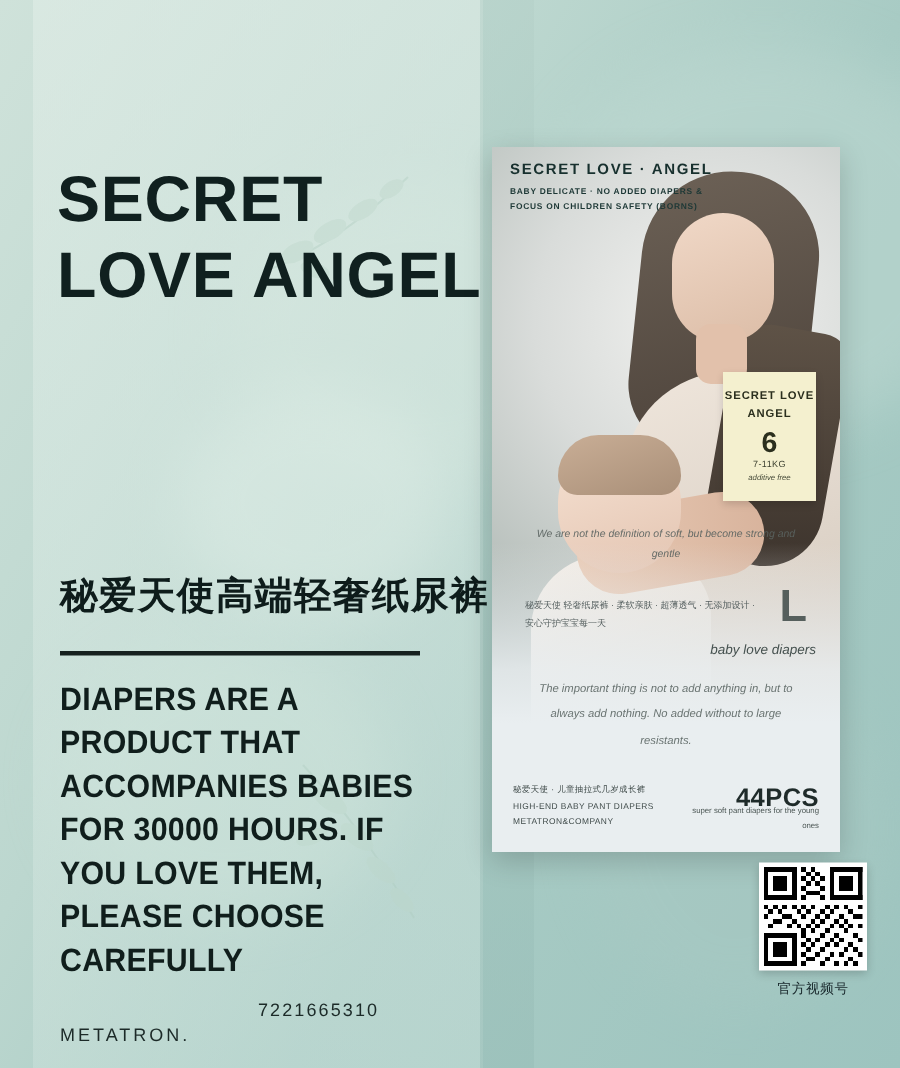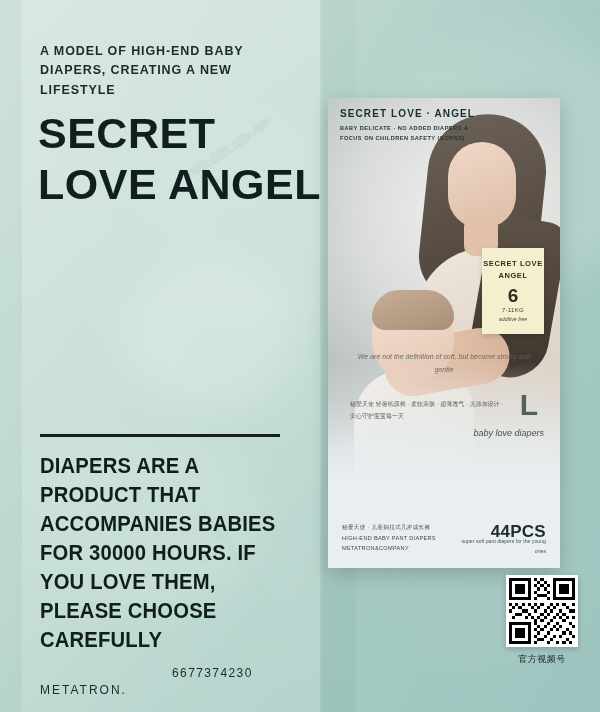--- a/index.html
+++ b/index.html
@@ -261,32 +261,32 @@
       <ellipse cx="30" cy="34" rx="13" ry="6" transform="rotate(34 30 34)"></ellipse>
       <ellipse cx="48" cy="58" rx="13" ry="6" transform="rotate(38 48 58)"></ellipse>
       <ellipse cx="64" cy="80" rx="12" ry="5.5" transform="rotate(42 64 80)"></ellipse>
       <ellipse cx="78" cy="100" rx="10" ry="5" transform="rotate(46 78 100)"></ellipse>
       <ellipse cx="18" cy="58" rx="11" ry="5" transform="rotate(-20 18 58)"></ellipse>
     </g>
   </svg>
 
   <div class="content">
 
-    <div class="kicker">A MODEL OF HIGH-END BABY DIAPERS, CREATING A NEW LIFESTYLE</div>
 
     <div class="headline">SECRET LOVE ANGEL</div>
 
 
+    <div class="cn-title">秘爱天使高端轻奢纸尿裤</div>
 
     <div class="rule"></div>
 
     <div class="bigstatement">DIAPERS ARE A PRODUCT THAT ACCOMPANIES BABIES FOR 30000 HOURS. IF YOU LOVE THEM, PLEASE CHOOSE CAREFULLY</div>
 
     <div class="brandline">METATRON.</div>
-    <div class="phone">6677374230</div>
+    <div class="phone">7221665310</div>
 
     <div class="pack">
       <div class="pack-photo">
         <div class="mom-hair"></div>
         <div class="mom-body"></div>
         <div class="mom-hair2"></div>
         <div class="mom-face"></div>
         <div class="mom-neck"></div>
         <div class="baby-body"></div>
         <div class="mom-arm"></div>
@@ -303,20 +303,21 @@
         <div class="bsize">6</div>
         <div class="bw">7-11KG</div>
         <div class="bline">additive free</div>
       </div>
 
       <div class="pack-script">We are not the definition of soft, but become strong and gentle</div>
       <div class="pack-cn-small">秘爱天使 轻奢纸尿裤 · 柔软亲肤 · 超薄透气 · 无添加设计 · 安心守护宝宝每一天</div>
       <div class="pack-L">L</div>
       <div class="pack-script2">baby love diapers</div>
 
+      <div class="pack-center-lines">The important thing is not to add anything in, but to always add nothing. No added without to large resistants.</div>
 
       <div class="pack-bottom">
         <div class="pack-bl">
           <div>秘爱天使 · 儿童抽拉式几岁成长裤</div>
           <div>HIGH-END BABY PANT DIAPERS METATRON&amp;COMPANY</div>
         </div>
         <div class="pack-pcs">44PCS</div>
         <div class="pack-pcs-sub">super soft pant diapers for the young ones</div>
       </div>
     </div>

